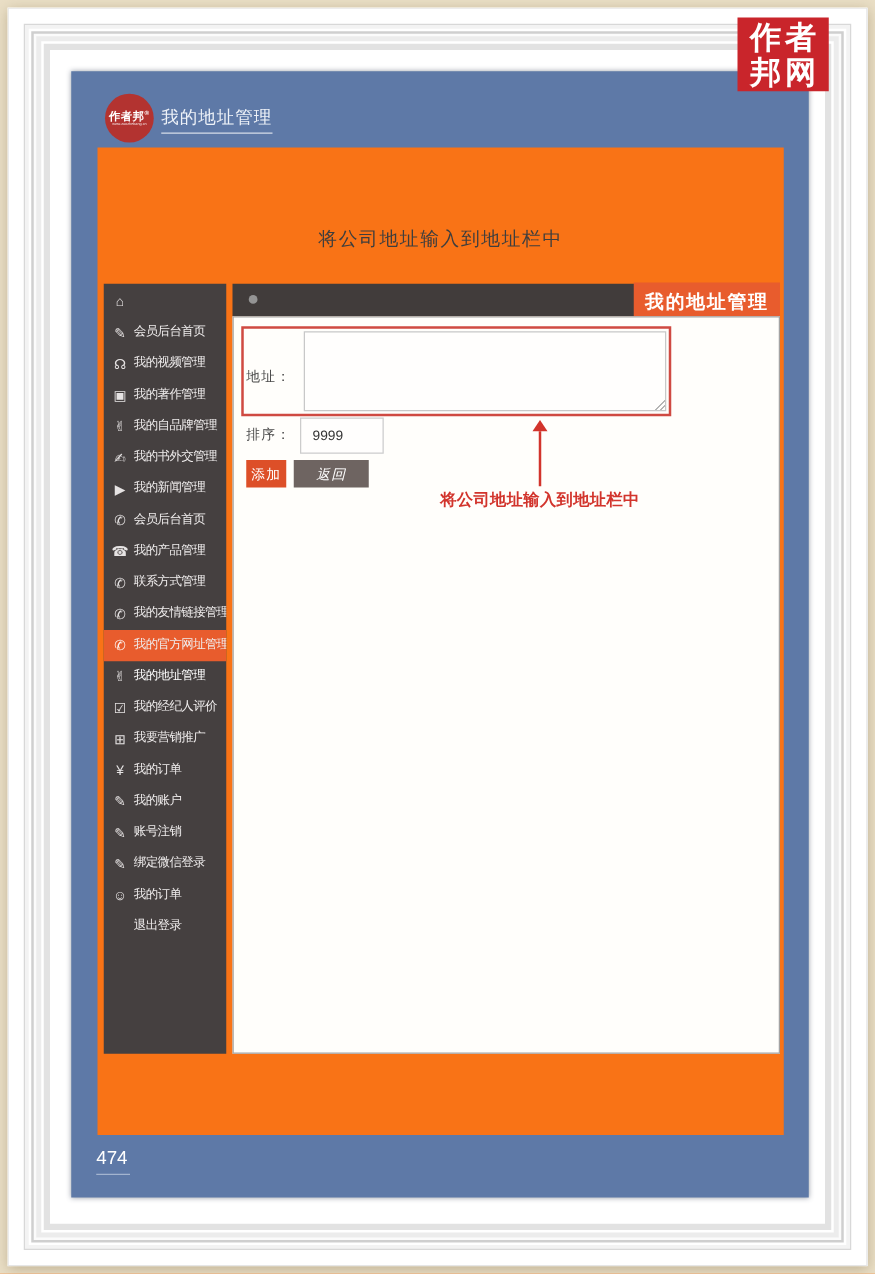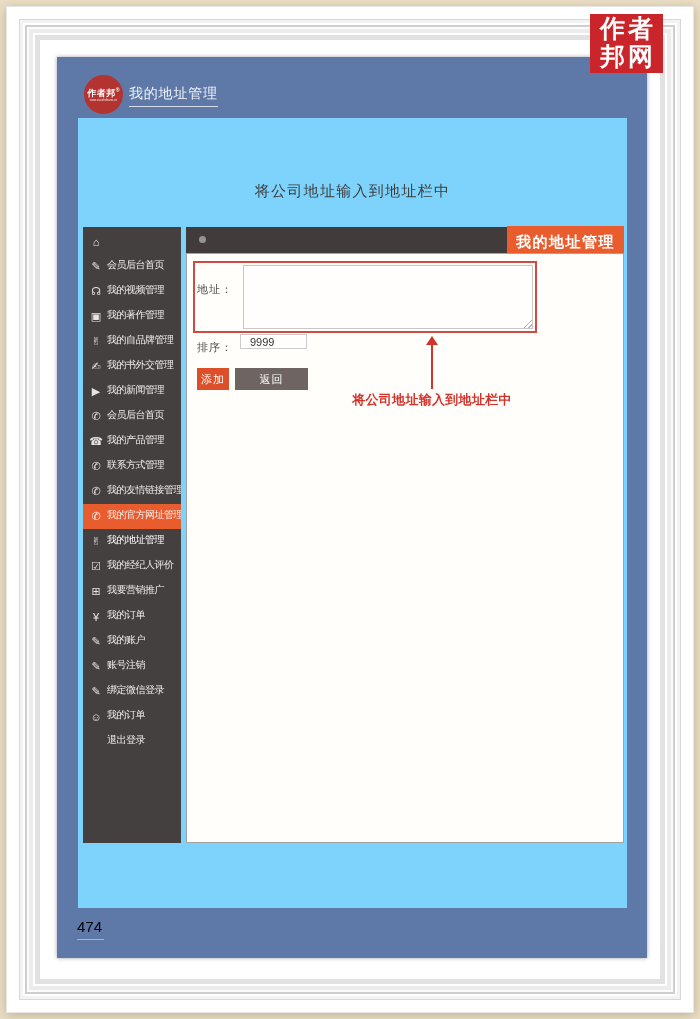--- a/index.html
+++ b/index.html
@@ -34,41 +34,41 @@
   
   .page{
     position:absolute;left:57px;top:57px;width:590px;height:901px;
     background:var(--page-blue,#5e79a7);
     box-shadow:0 0 4px rgba(40,50,70,.45);
   }
   
   .corner-logo{
     position:absolute;left:590px;top:14px;width:73px;height:59px;z-index:9;
     background:var(--corner-red,#c9252b);color:#fff;font-weight:bold;
-    display:flex;flex-direction:column;align-items:center;justify-content:flex-start;
-    font-size:25px;line-height:28px;letter-spacing:3px;text-indent:3px;
+    display:flex;flex-direction:column;align-items:center;justify-content:flex-end;
+    font-size:25px;line-height:28px;letter-spacing:3px;text-indent:3px;font-family:Liberation Serif, serif;
   }
   
   .logo-circle{
     position:absolute;left:27px;top:18px;width:39px;height:39px;border-radius:50%;
     background:var(--logo-red,#b33330);color:#fff;text-align:center;
     display:flex;flex-direction:column;align-items:center;justify-content:center;
   }
   .logo-main{font-size:9px;font-weight:bold;letter-spacing:.5px;line-height:10px;}
   .logo-mark{font-size:5px;vertical-align:super;}
   .logo-sub{font-size:6px;transform:scale(.5);transform-origin:center top;white-space:nowrap;
     line-height:6px;opacity:.85;}
   .page-title{position:absolute;left:72px;top:27px;}
   .page-title span{
     color:#eef2f8;font-size:14px;letter-spacing:.8px;line-height:18px;display:inline-block;
     padding-bottom:4px;border-bottom:1px solid rgba(255,255,255,.75);
   }
   
   .shot{
-    position:absolute;left:21px;top:61px;width:549px;height:790px;background:#7dd3fc;
+    position:absolute;left:21px;top:61px;width:549px;height:790px;background:#f97316;
   }
   .caption{
     position:absolute;top:64px;left:0;width:100%;text-align:center;color:#3e3e3e;
     font-size:15px;letter-spacing:1.3px;
   }
   
   .sidebar{
     position:absolute;left:5px;top:109px;width:98px;height:616px;
     background:var(--sidebar-dark,#454040);padding-top:2px;overflow:hidden;
   }
@@ -89,52 +89,52 @@
   }
   .panel-content{
     position:relative;height:590px;background:var(--content-white,#fffefb);
     border:1px solid #a3a3a3;
   }
   .red-box{
     position:absolute;left:6px;top:7px;width:344px;height:72px;
     border:2px solid var(--outline-red,#cf4a42);
   }
   .form-label{position:absolute;font-size:11px;color:#4a4a4a;letter-spacing:1px;}
-  .addr-label{left:10px;top:28px;}
+  .addr-label{left:10px;top:40px;}
   .sort-label{left:10px;top:86px;}
   .addr-input{
     position:absolute;left:56px;top:11px;width:290px;height:64px;resize:none;
     border:1px solid #c8c8c8;background:#fffefd;outline:none;
     font-family:"Liberation Sans","DejaVu Sans",sans-serif;font-size:11px;
   }
   .resize-handle{
     position:absolute;left:337px;top:66px;width:8px;height:8px;pointer-events:none;
     background:linear-gradient(315deg,transparent 2px,#b5b5b5 2px 3px,transparent 3px 5px,#b5b5b5 5px 6px,transparent 6px);
   }
   .sort-input{
-    position:absolute;left:53px;top:80px;width:67px;height:15px;
+    position:absolute;left:53px;top:80px;width:67px;height:29px;
     border:1px solid #ccc;background:#fffefd;font-size:11px;padding-left:9px;outline:none;
     font-family:"Liberation Sans","DejaVu Sans",sans-serif;color:#333;
   }
   .btn{position:absolute;top:114px;height:22px;border:none;color:#fff;font-size:11px;cursor:pointer;
     font-family:"Liberation Sans","DejaVu Sans",sans-serif;letter-spacing:1px;}
   .btn-add{left:10px;width:32px;background:var(--button-orange,#dd4f28);}
-  .btn-back{left:48px;width:73px;background:var(--button-gray,#6e6461);}
+  .btn-back{left:48px;width:60px;background:var(--button-gray,#6e6461);font-style:italic;}
   .arrow-line{position:absolute;left:244px;top:91px;width:2px;height:44px;background:var(--annotation-red,#d2342c);}
   .arrow-head{
     position:absolute;left:239px;top:82px;width:0;height:0;
     border-left:6px solid transparent;border-right:6px solid transparent;
     border-bottom:9px solid var(--annotation-red,#d2342c);
   }
   .annotation{
     position:absolute;left:245px;top:137px;transform:translateX(-50%);white-space:nowrap;
     color:var(--annotation-red,#d2342c);font-weight:bold;font-size:13px;letter-spacing:.3px;
   }
   
-  .page-num{position:absolute;left:20px;top:861px;color:#000000;font-size:15px;}
+  .page-num{position:absolute;left:20px;top:861px;color:#ffffff;font-size:15px;}
   .page-num::after{content:"";display:block;width:27px;height:1px;background:rgba(220,229,241,.55);margin-top:4px;}
 </style>
 </head>
 <body>
 
 <div class="frame"></div>
 
 <div class="page">
 
   <div class="logo-circle">

